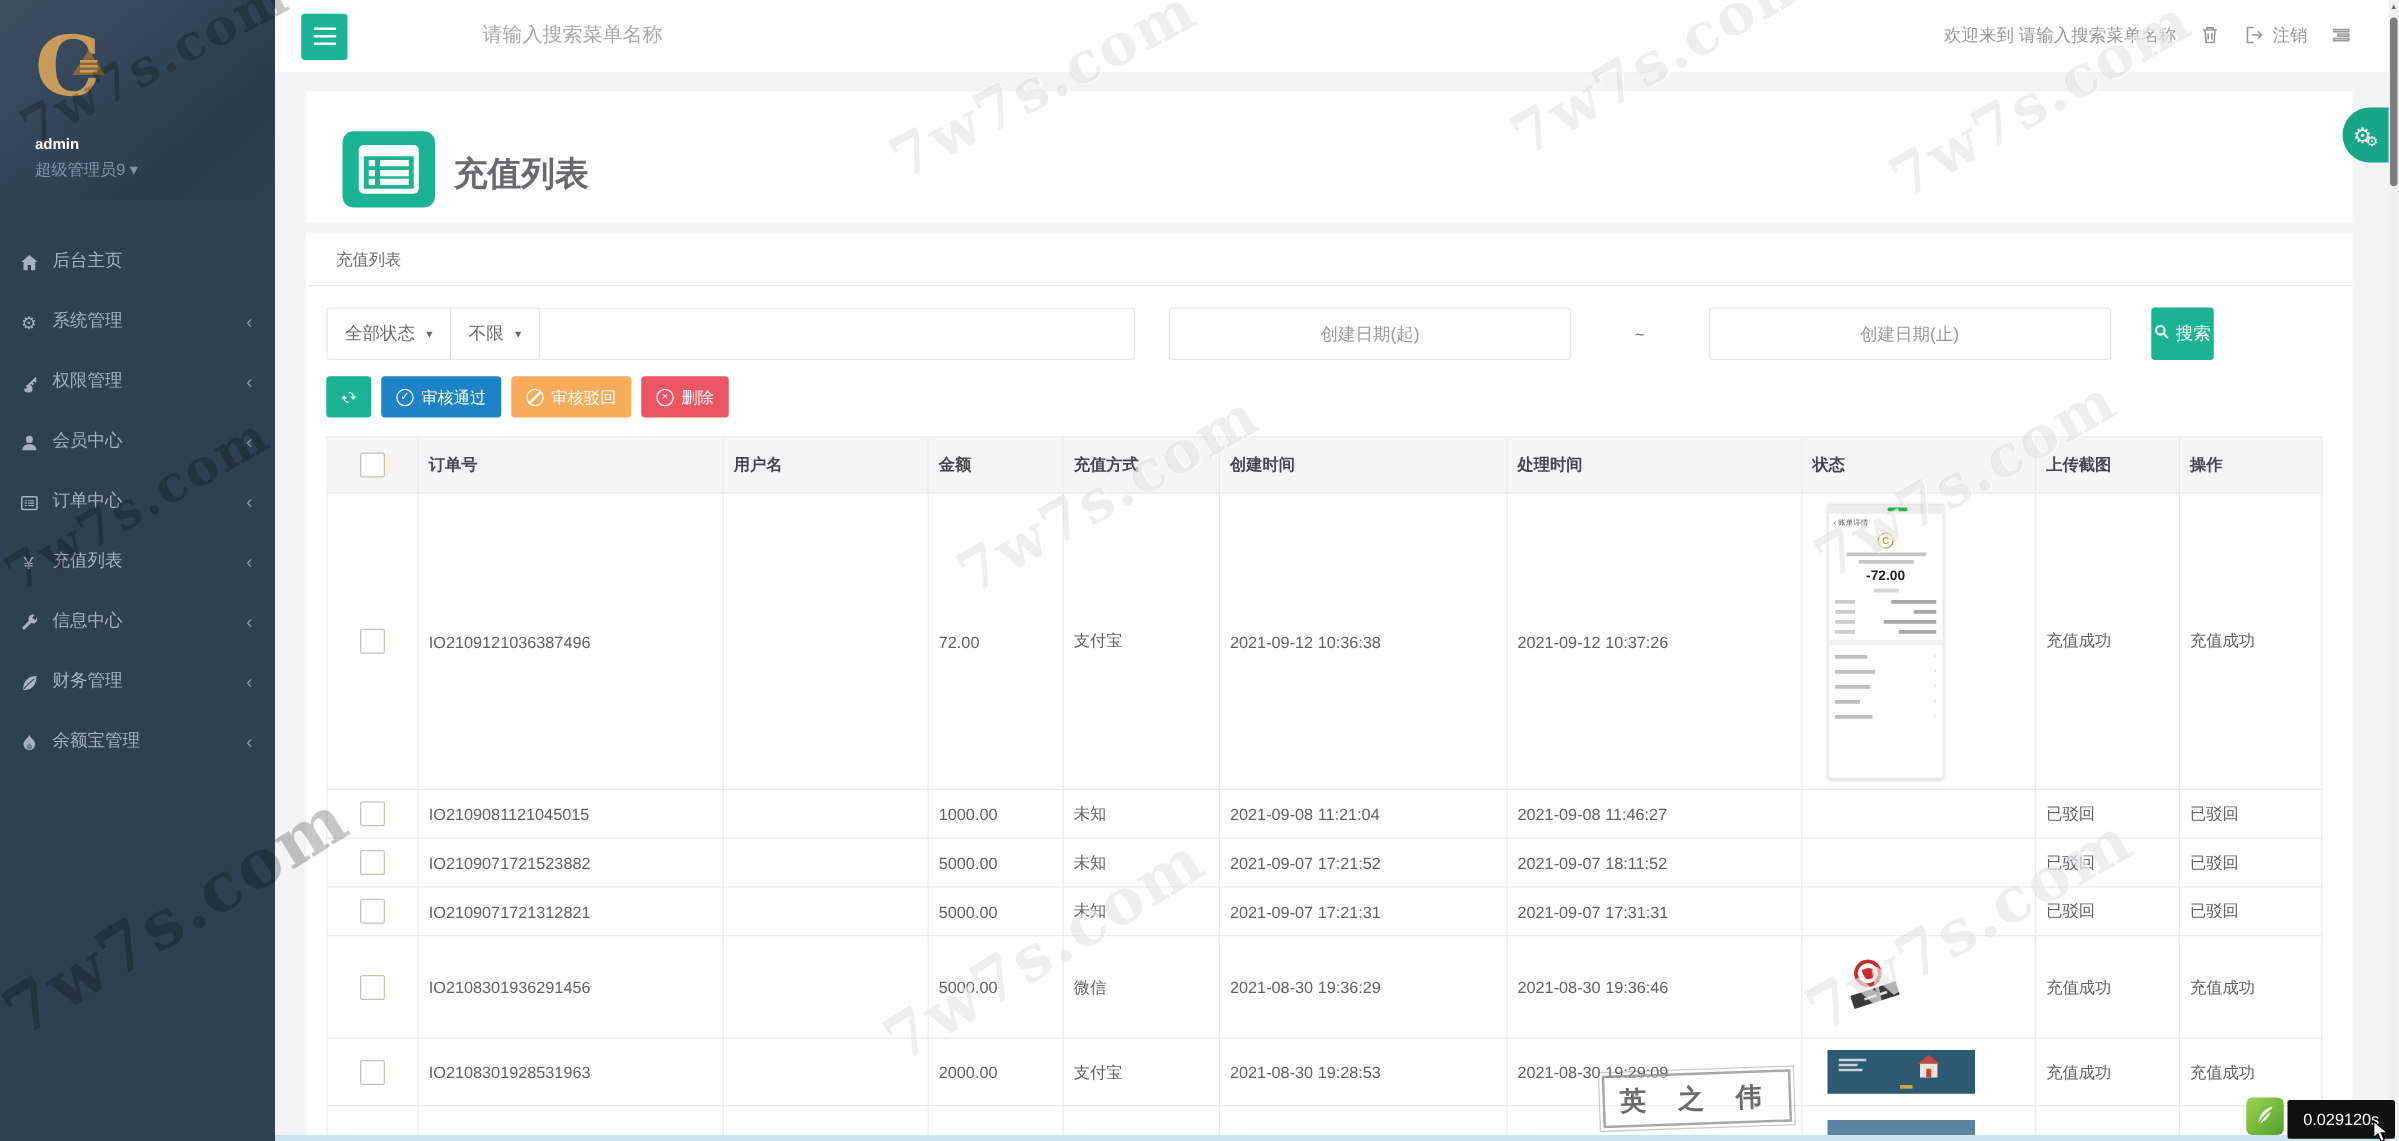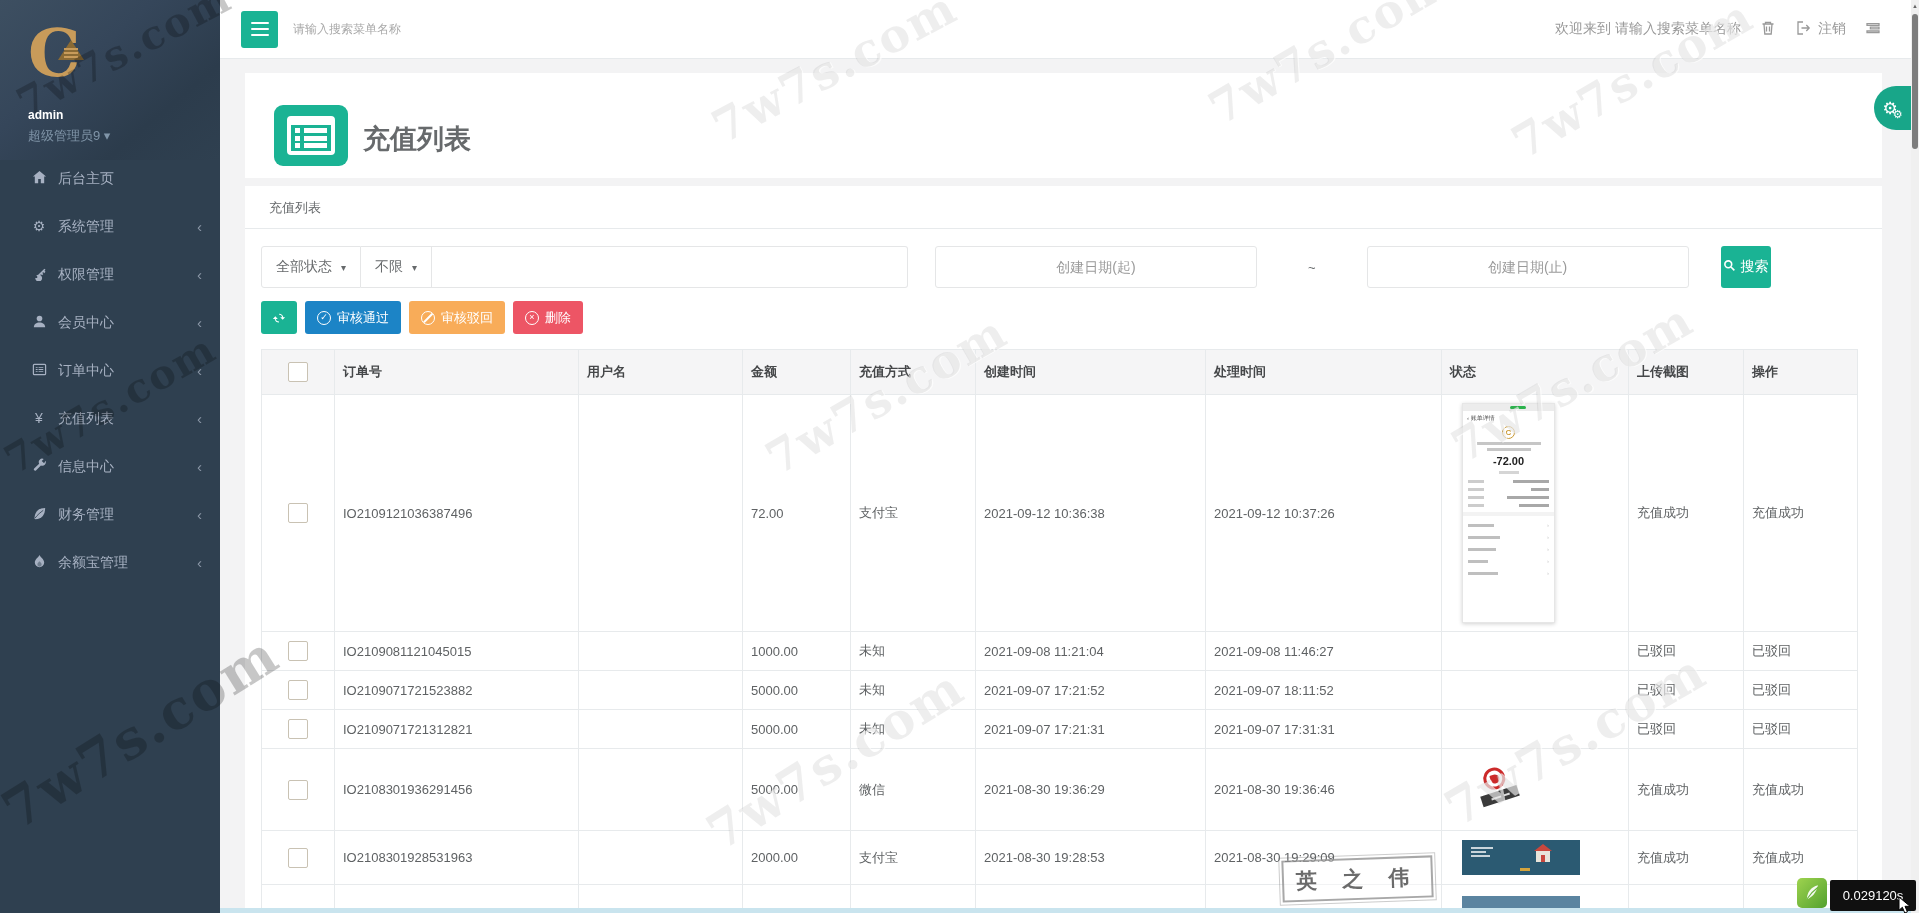--- a/index.html
+++ b/index.html
@@ -9,30 +9,30 @@
   
   .sidebar{position:absolute;left:0;top:0;width:220px;height:913px;background:#2f4050;z-index:2;}
   .profile{height:160px;padding:26px 0 0 28px;background:linear-gradient(140deg,#3d4f61 0%,#35465a 38%,#2c3c4c 72%,#2f4050 100%);}
   .avatar{position:relative;width:70px;height:70px;}
   .avatar .c{position:absolute;left:0;top:-6px;font-family:"DejaVu Serif",serif;font-weight:bold;font-size:66px;color:#c89b5a;line-height:1;}
   .avatar .sail{position:absolute;left:30px;top:14px;width:0;height:0;border-left:13px solid transparent;border-right:13px solid transparent;border-bottom:20px solid #8a6a34;}
   .avatar .sail2{position:absolute;left:36px;top:22px;width:14px;height:2px;background:#c89b5a;box-shadow:0 4px 0 #c89b5a,0 8px 0 #c89b5a;}
   .uname{margin-top:12px;font-size:12px;font-weight:bold;color:#ffffff;}
   .urole{margin-top:5px;font-size:13px;color:#8095a8;}
   .menu{list-style:none;padding-top:10px;}
-  .menu li{height:48px;display:flex;align-items:flex-start;padding:0 18px 0 27px;color:#a7b1c2;font-size:14px;cursor:pointer;}
+  .menu li{height:48px;display:flex;align-items:flex-end;padding:0 18px 0 11px;color:#a7b1c2;font-size:14px;cursor:pointer;}
   .menu li .mi{width:24px;display:inline-flex;justify-content:center;margin-right:7px;color:#a7b1c2;font-size:14px;}
   .menu li .mi svg{width:15px;height:15px;}
   .menu li .chev{margin-left:auto;font-size:15px;color:#8b97a7;}
 
   
   .topbar{position:absolute;left:220px;top:0;width:1699px;height:59px;background:#fff;border-bottom:1px solid #e7eaec;display:flex;align-items:center;z-index:3;}
   .hamburger{width:37px;height:37px;margin-left:21px;background:#1ab394;border:none;border-radius:3px;display:flex;flex-direction:column;justify-content:center;align-items:center;gap:4px;cursor:pointer;}
   .hamburger i{width:18px;height:2px;background:#fff;border-radius:1px;}
-  .menu-search{margin-left:15px;border:none;outline:none;font-size:12px;color:#676a6c;width:330px;background:transparent;}
+  .menu-search{margin-left:15px;border:none;outline:none;font-size:16px;color:#676a6c;width:330px;background:transparent;text-align:center;}
   .menu-search::placeholder{color:#a9a9a9;}
   .top-right{margin-left:auto;display:flex;align-items:center;gap:19px;padding-right:38px;color:#999;font-size:14px;}
   .top-right svg{width:16px;height:16px;stroke:#999;fill:none;stroke-width:1.3;}
   .logout-link{display:flex;align-items:center;gap:7px;color:#999;cursor:pointer;}
 
   
   .page-heading{position:absolute;left:245px;top:73px;width:1637px;height:105px;background:#fff;z-index:2;}
   .ph-icon{position:absolute;left:29px;top:32px;width:74px;height:61px;background:#1ab394;border-radius:9px;display:flex;align-items:center;justify-content:center;}
   .ph-frame{width:48px;height:39px;border:4px solid #fff;border-top-width:9px;border-radius:4px;padding:3px 4px;display:flex;flex-direction:column;justify-content:space-between;}
   .ph-row{display:flex;align-items:center;gap:4px;}

